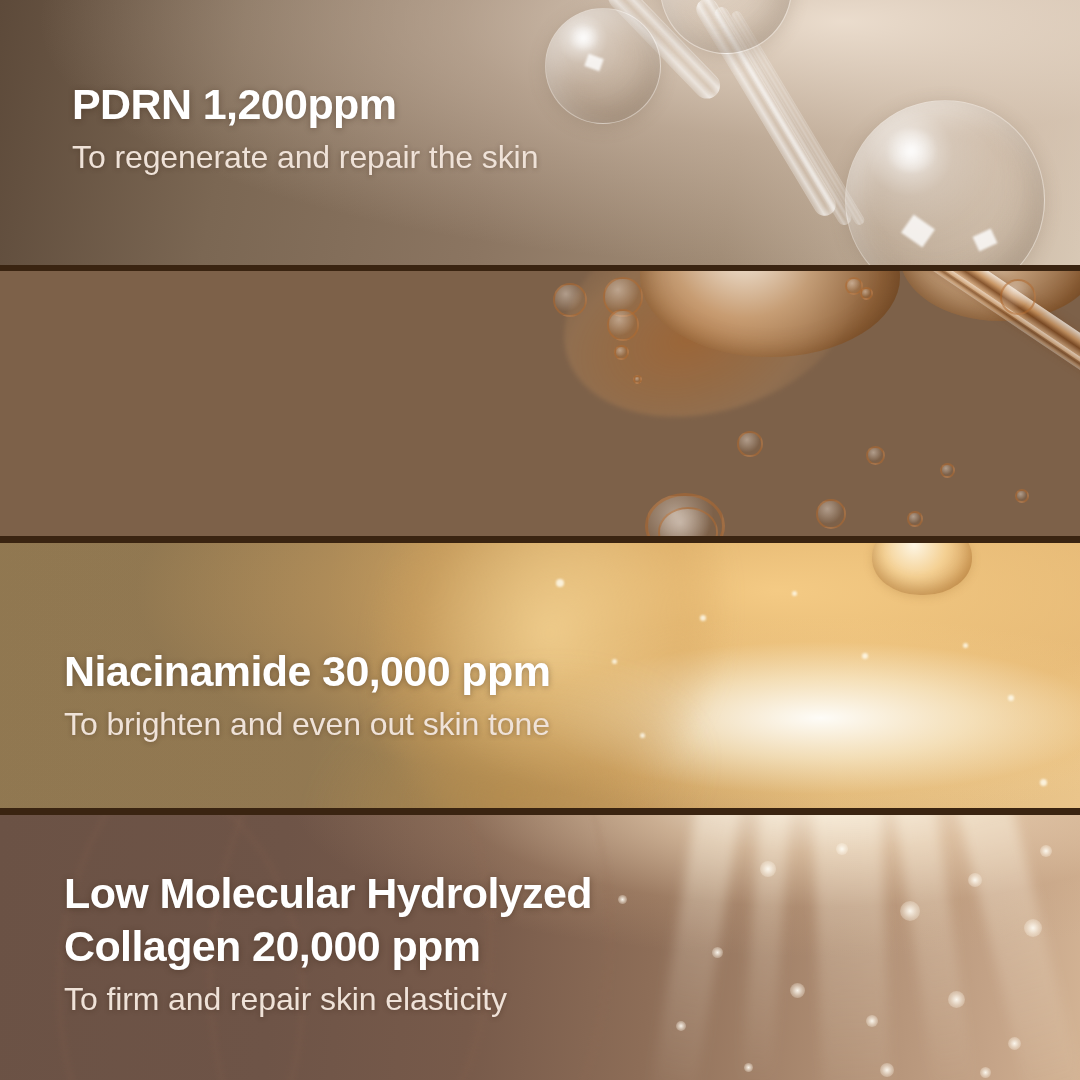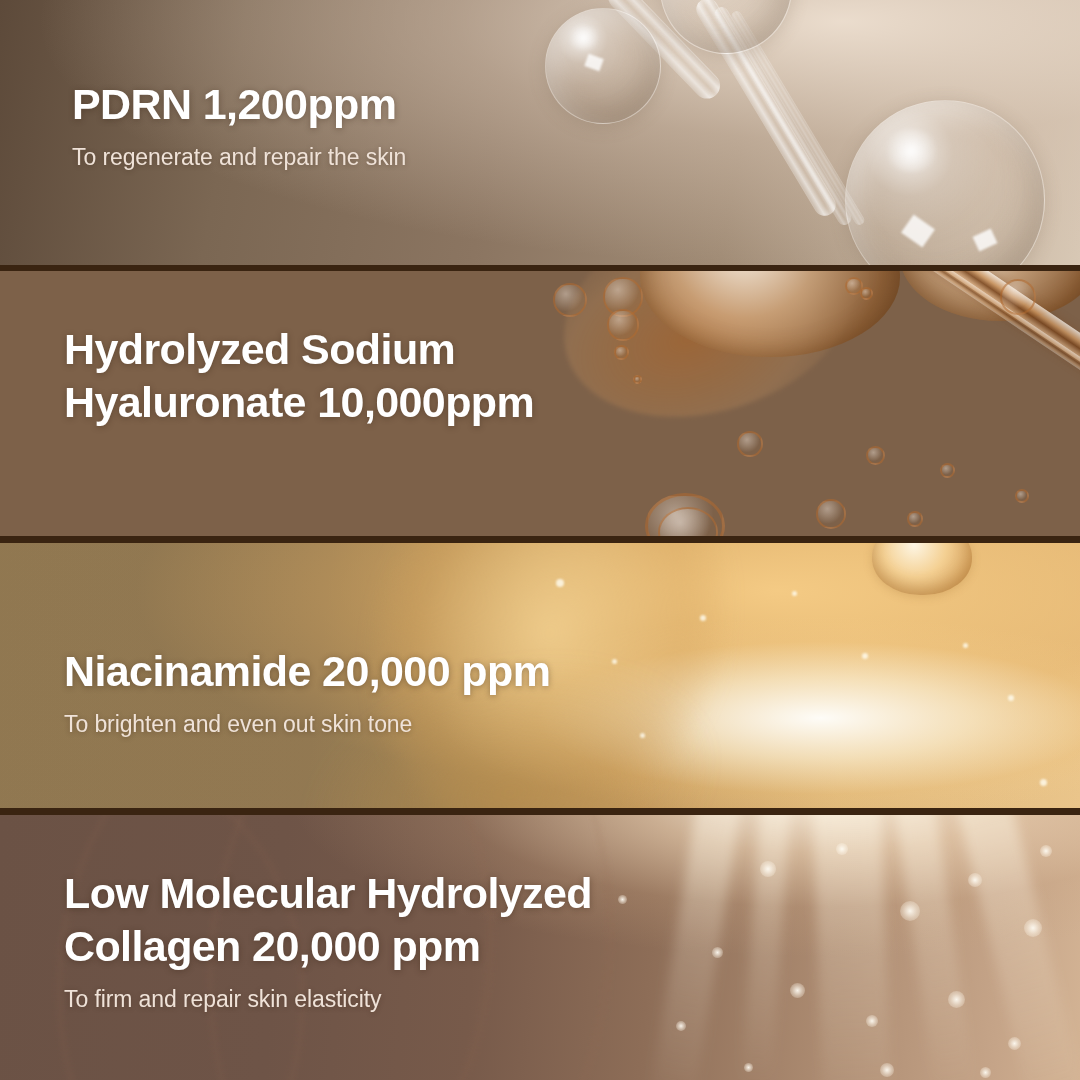--- a/index.html
+++ b/index.html
@@ -39,21 +39,21 @@
     font-weight:700;
     font-size:43px;
     line-height:53px;
     letter-spacing:-0.6px;
     text-shadow:0 1px 6px rgba(54,34,20,0.40);
     white-space:pre-line;
   }
   .panel-sub {
     color:#efe2d8;
     font-weight:400;
-    font-size:23px;
+    font-size:32px;
     line-height:34px;
     letter-spacing:-0.1px;
     margin-top:9px;
     text-shadow:0 1px 5px rgba(54,34,20,0.35);
   }
 
   .divider {
     width:100%;
     background:#3a2411;
     flex:0 0 auto;
@@ -242,22 +242,20 @@
       <div class="ring" style="left:737px; top:160px; width:26px; height:26px;"></div>
       <div class="ring" style="left:866px; top:175px; width:19px; height:19px;"></div>
       <div class="ring" style="left:940px; top:192px; width:15px; height:15px;"></div>
       <div class="ring" style="left:816px; top:228px; width:30px; height:30px;"></div>
       <div class="ring" style="left:907px; top:240px; width:16px; height:16px;"></div>
       <div class="ring" style="left:1015px; top:218px; width:14px; height:14px;"></div>
       <div class="ring" style="left:645px; top:222px; width:80px; height:66px; border-width:3px;"></div>
       <div class="ring" style="left:658px; top:236px; width:60px; height:50px;"></div>
     </div>
     <div class="panel-copy copy">
-      <div class="panel-title">Hydrolyzed Sodium
-Hyaluronate 10,000ppm</div>
     </div>
   </section>
 
   <div class="divider" style="height:7px;"></div>
 
   <section class="panel" id="panel3">
     <div class="panel-bg">
       <div class="gold-swirl" style="left:380px; top:-120px; width:340px; height:420px; background:radial-gradient(ellipse at 50% 50%, rgba(247,214,150,0.75) 0%, rgba(214,166,96,0.30) 55%, rgba(255,255,255,0) 78%); transform:rotate(22deg);"></div>
       <div class="gold-swirl" style="left:300px; top:120px; width:420px; height:260px; background:radial-gradient(ellipse at 50% 50%, rgba(178,132,66,0.42) 0%, rgba(178,132,66,0.0) 70%); transform:rotate(-14deg);"></div>
       <div class="gold-drop" style="left:872px; top:-24px; width:100px; height:76px;"></div>
@@ -265,21 +263,21 @@
       <div class="speck" style="left:700px; top:72px; width:6px; height:6px;"></div>
       <div class="speck" style="left:792px; top:48px; width:5px; height:5px;"></div>
       <div class="speck" style="left:862px; top:110px; width:6px; height:6px;"></div>
       <div class="speck" style="left:963px; top:100px; width:5px; height:5px;"></div>
       <div class="speck" style="left:1008px; top:152px; width:6px; height:6px;"></div>
       <div class="speck" style="left:640px; top:190px; width:5px; height:5px;"></div>
       <div class="speck" style="left:1040px; top:236px; width:7px; height:7px;"></div>
       <div class="speck" style="left:612px; top:116px; width:5px; height:5px;"></div>
     </div>
     <div class="panel-copy copy">
-      <div class="panel-title">Niacinamide 20,000 ppm</div>
+      <div class="panel-title">Niacinamide 30,000 ppm</div>
       <div class="panel-sub">To brighten and even out skin tone</div>
     </div>
   </section>
 
   <div class="divider" style="height:7px;"></div>
 
   <section class="panel" id="panel4" style="--p4h:265px; height:265px; flex:1 1 auto;">
     <div class="panel-bg">
       <div class="ray" style="left:700px; top:-30px; width:44px;  height:330px; transform:rotate(9deg);"></div>
       <div class="ray" style="left:762px; top:-30px; width:30px;  height:300px; transform:rotate(4deg);"></div>

